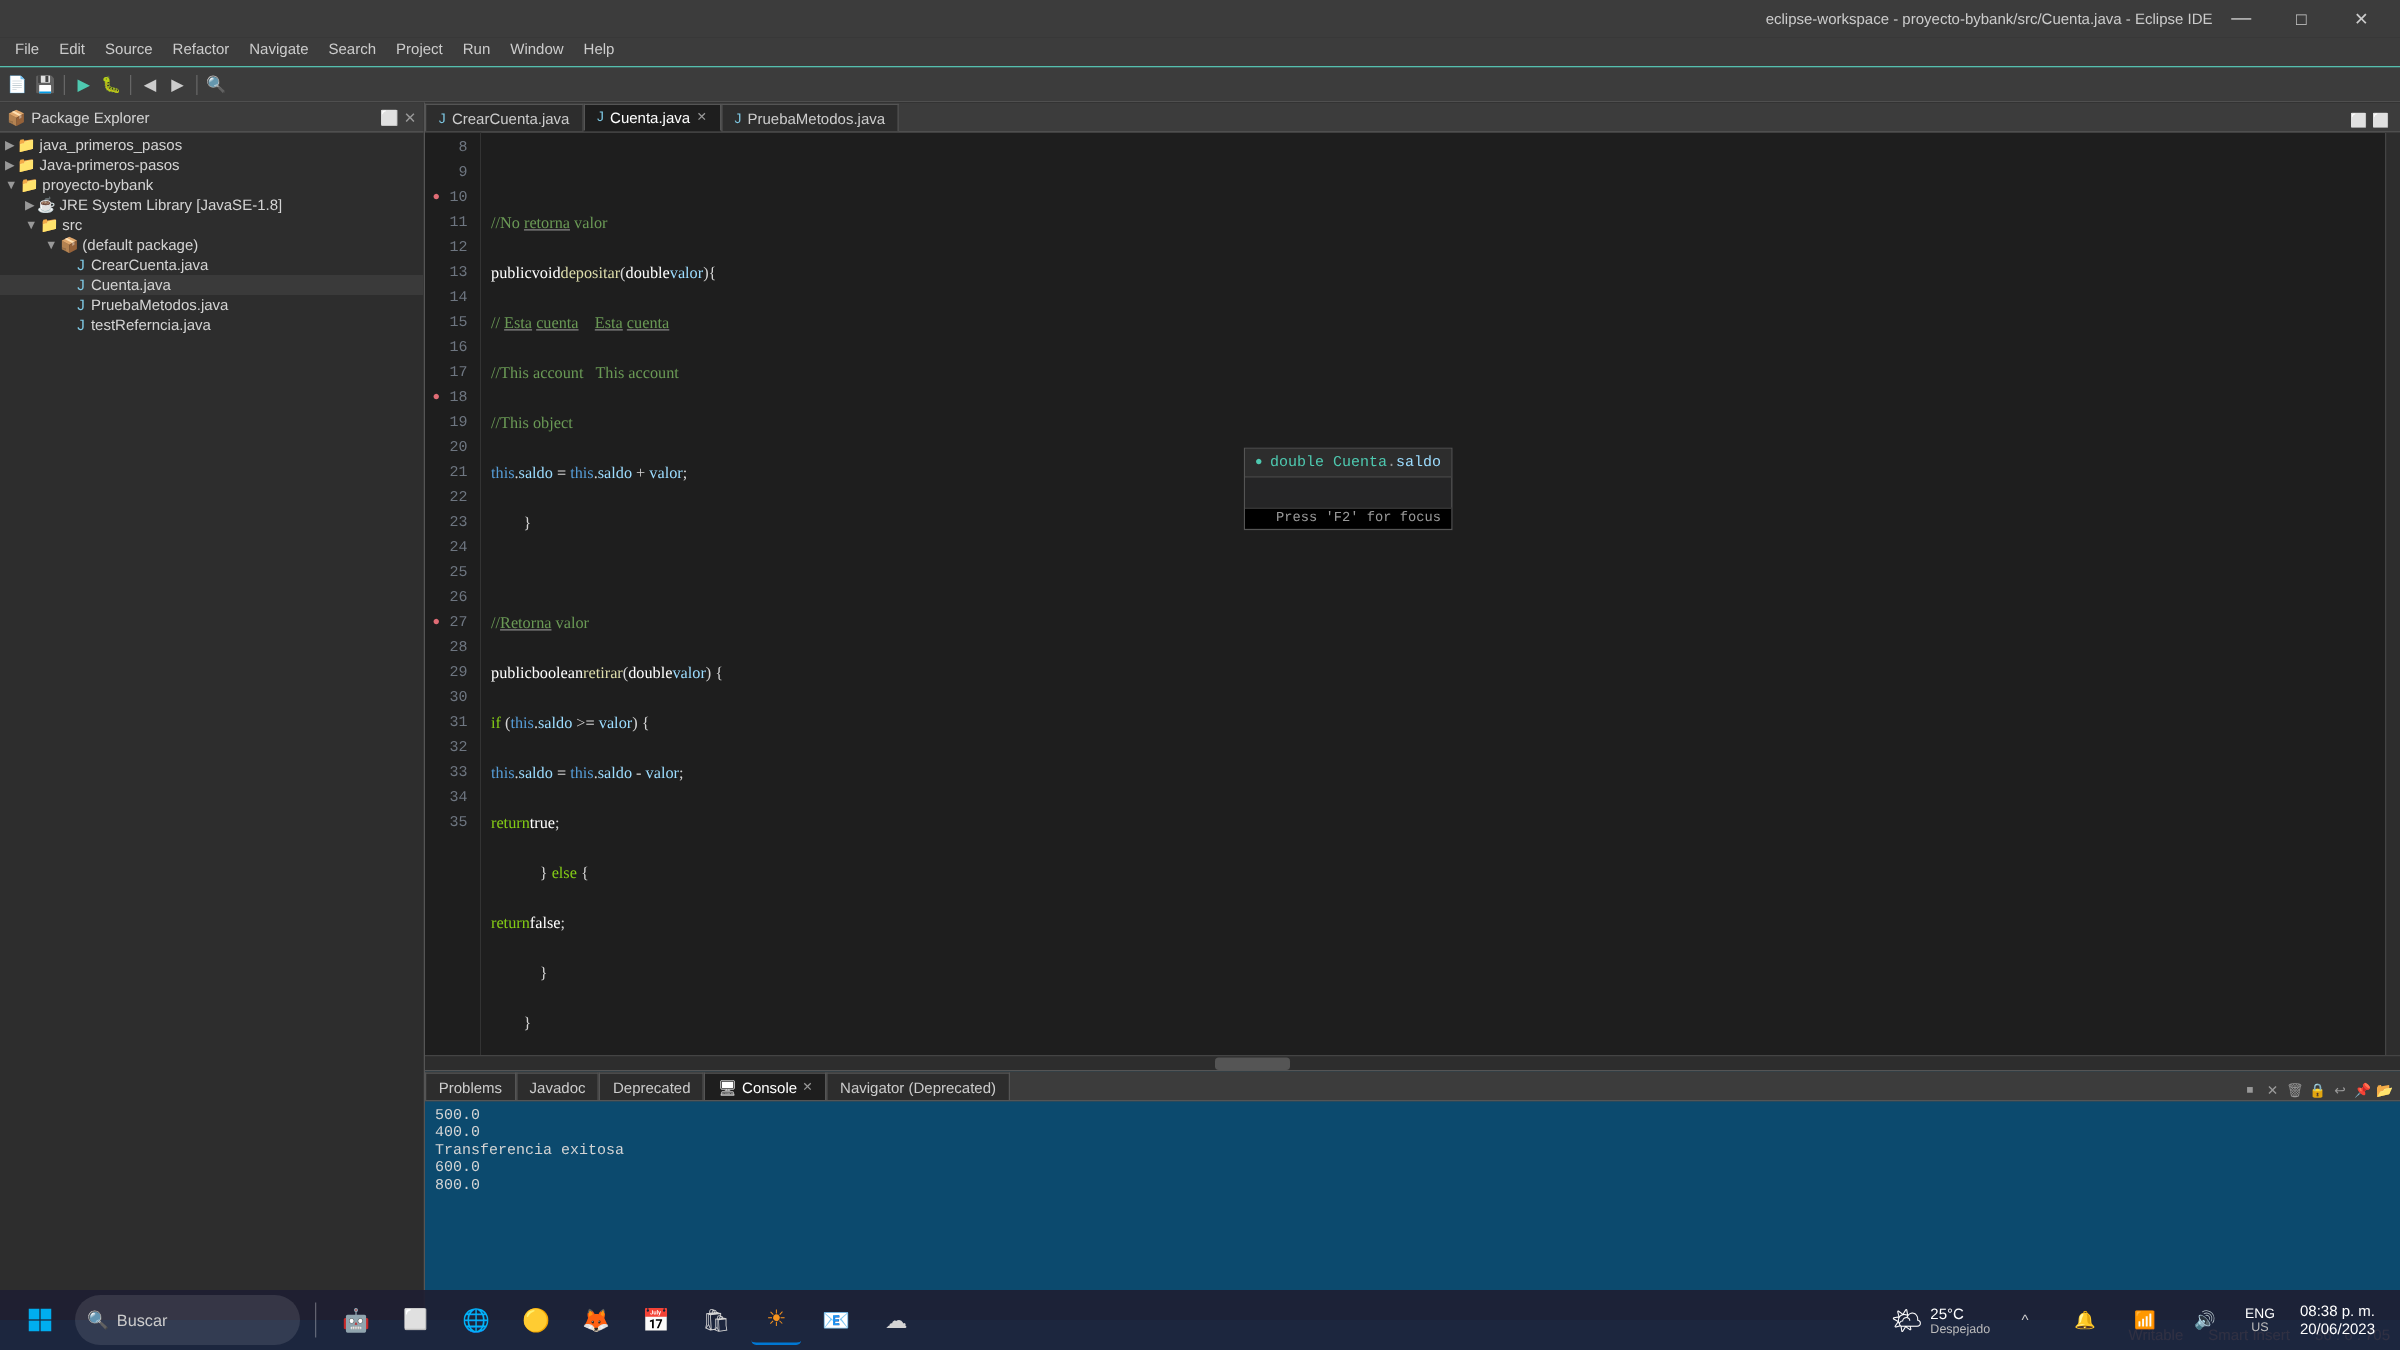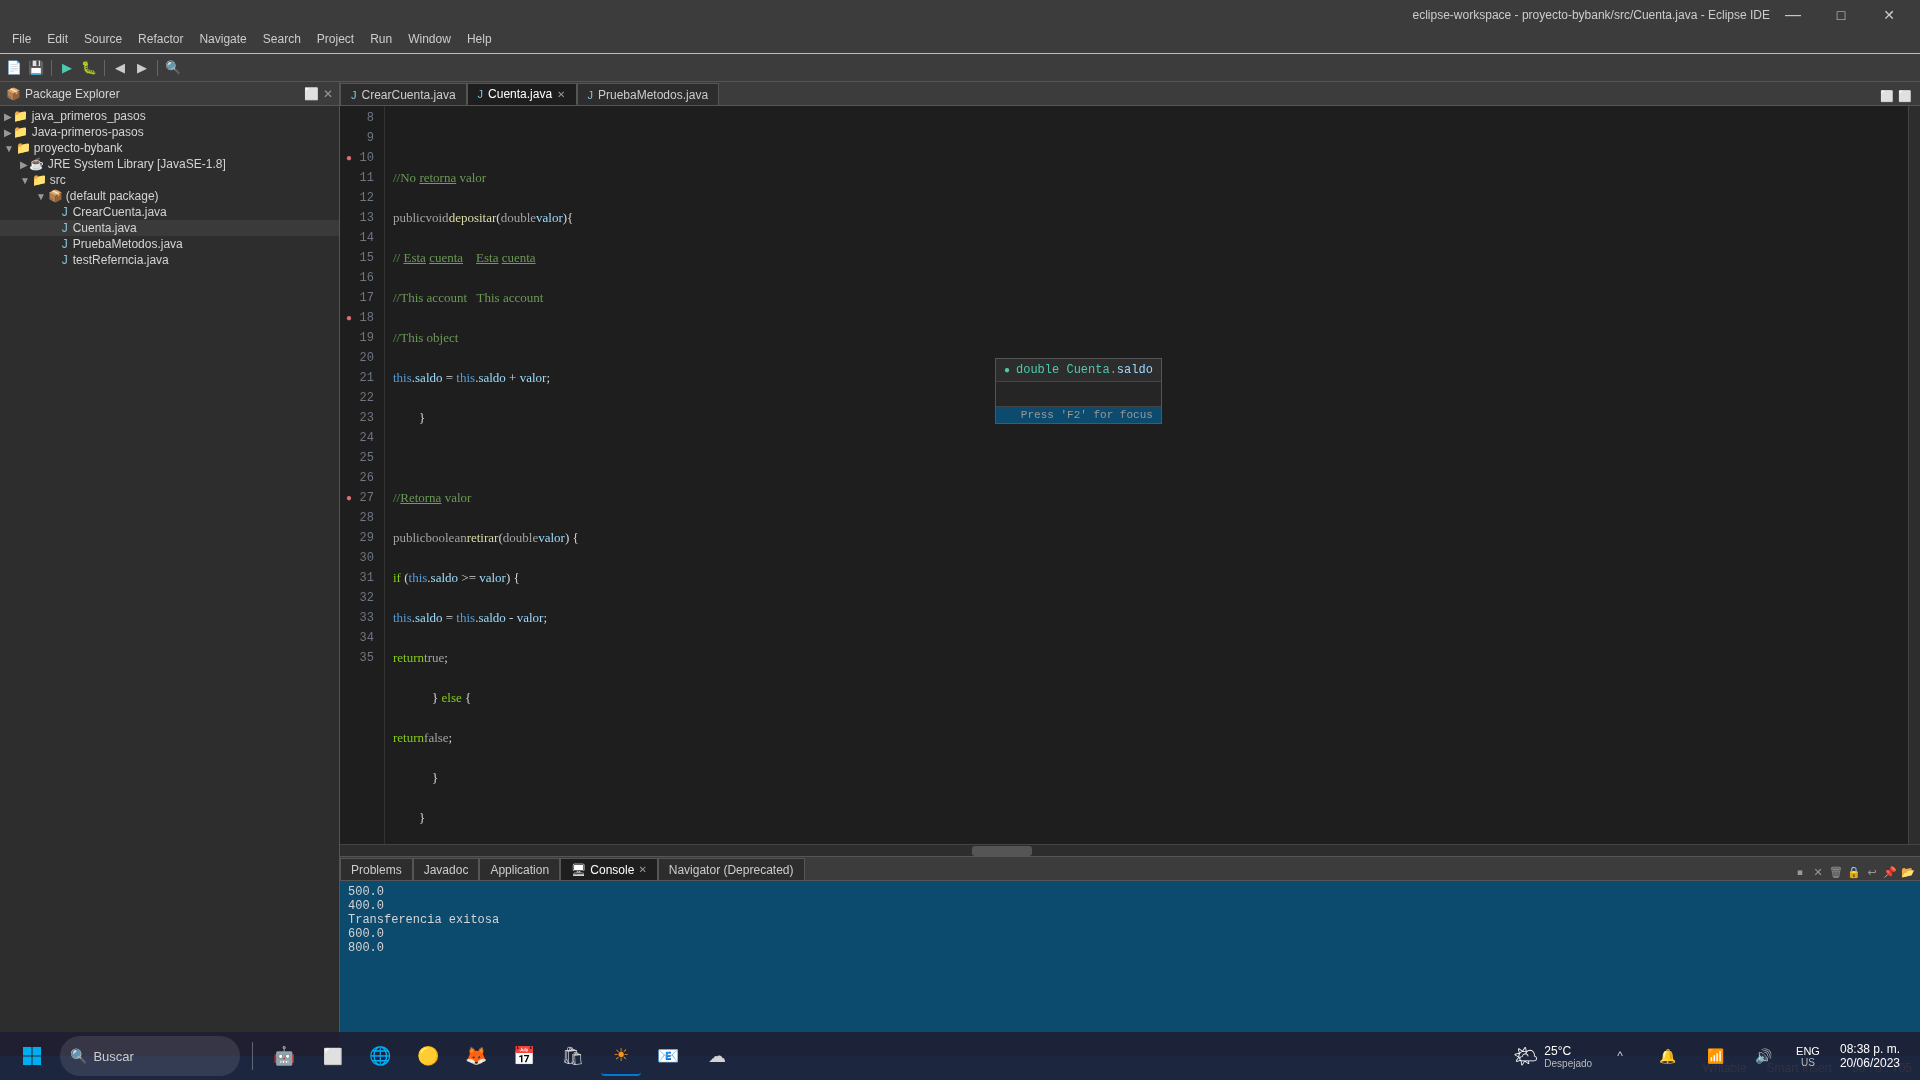--- a/index.html
+++ b/index.html
@@ -142,21 +142,21 @@
       font-size: 13px;
       line-height: 20px;
       padding: 2px 8px;
       overflow: auto;
       color: #d4d4d4;
       white-space: pre;
       background: #1e1e1e;
     }
 
     
-    .kw { color: #a3a3a3; }
+    .kw { color: #ffffff; }
     .kw2 { color: #84cc16; }
     .fn { color: #dcdcaa; }
     .comment { color: #6a9955; }
     .var { color: #9cdcfe; }
     .this-kw { color: #569cd6; }
     .underline { text-decoration: underline; text-decoration-color: #888; }
 
     
     #tooltip-popup {
       position: absolute;
@@ -172,21 +172,21 @@
     #tooltip-header {
       background: #2d2d2d;
       padding: 4px 8px;
       display: flex;
       align-items: center;
       gap: 6px;
       border-bottom: 1px solid #444;
     }
     #tooltip-body { padding: 6px 8px; color: #999; font-size: 11px; }
     #tooltip-footer {
-      background: #0c4a6e;
+      background: #000000;
       padding: 2px 8px;
       font-size: 11px;
       color: #999;
       border-top: 1px solid #444;
       text-align: right;
     }
     .tooltip-type { color: #4ec9b0; }
     .tooltip-name { color: #9cdcfe; }
 
     
@@ -512,21 +512,21 @@
     <div id="bottom-panel">
       <div id="bottom-tabs">
         <div style="display:flex;">
           <div class="bottom-tab">
             <span>Problems</span>
           </div>
           <div class="bottom-tab">
             <span>Javadoc</span>
           </div>
           <div class="bottom-tab">
-            <span>Application</span>
+            <span>Deprecated</span>
           </div>
           <div class="bottom-tab active">
             <span>🖥</span>
             <span>Console</span>
             <span class="tab-close">✕</span>
           </div>
           <div class="bottom-tab">
             <span>Navigator (Deprecated)</span>
           </div>
         </div>

